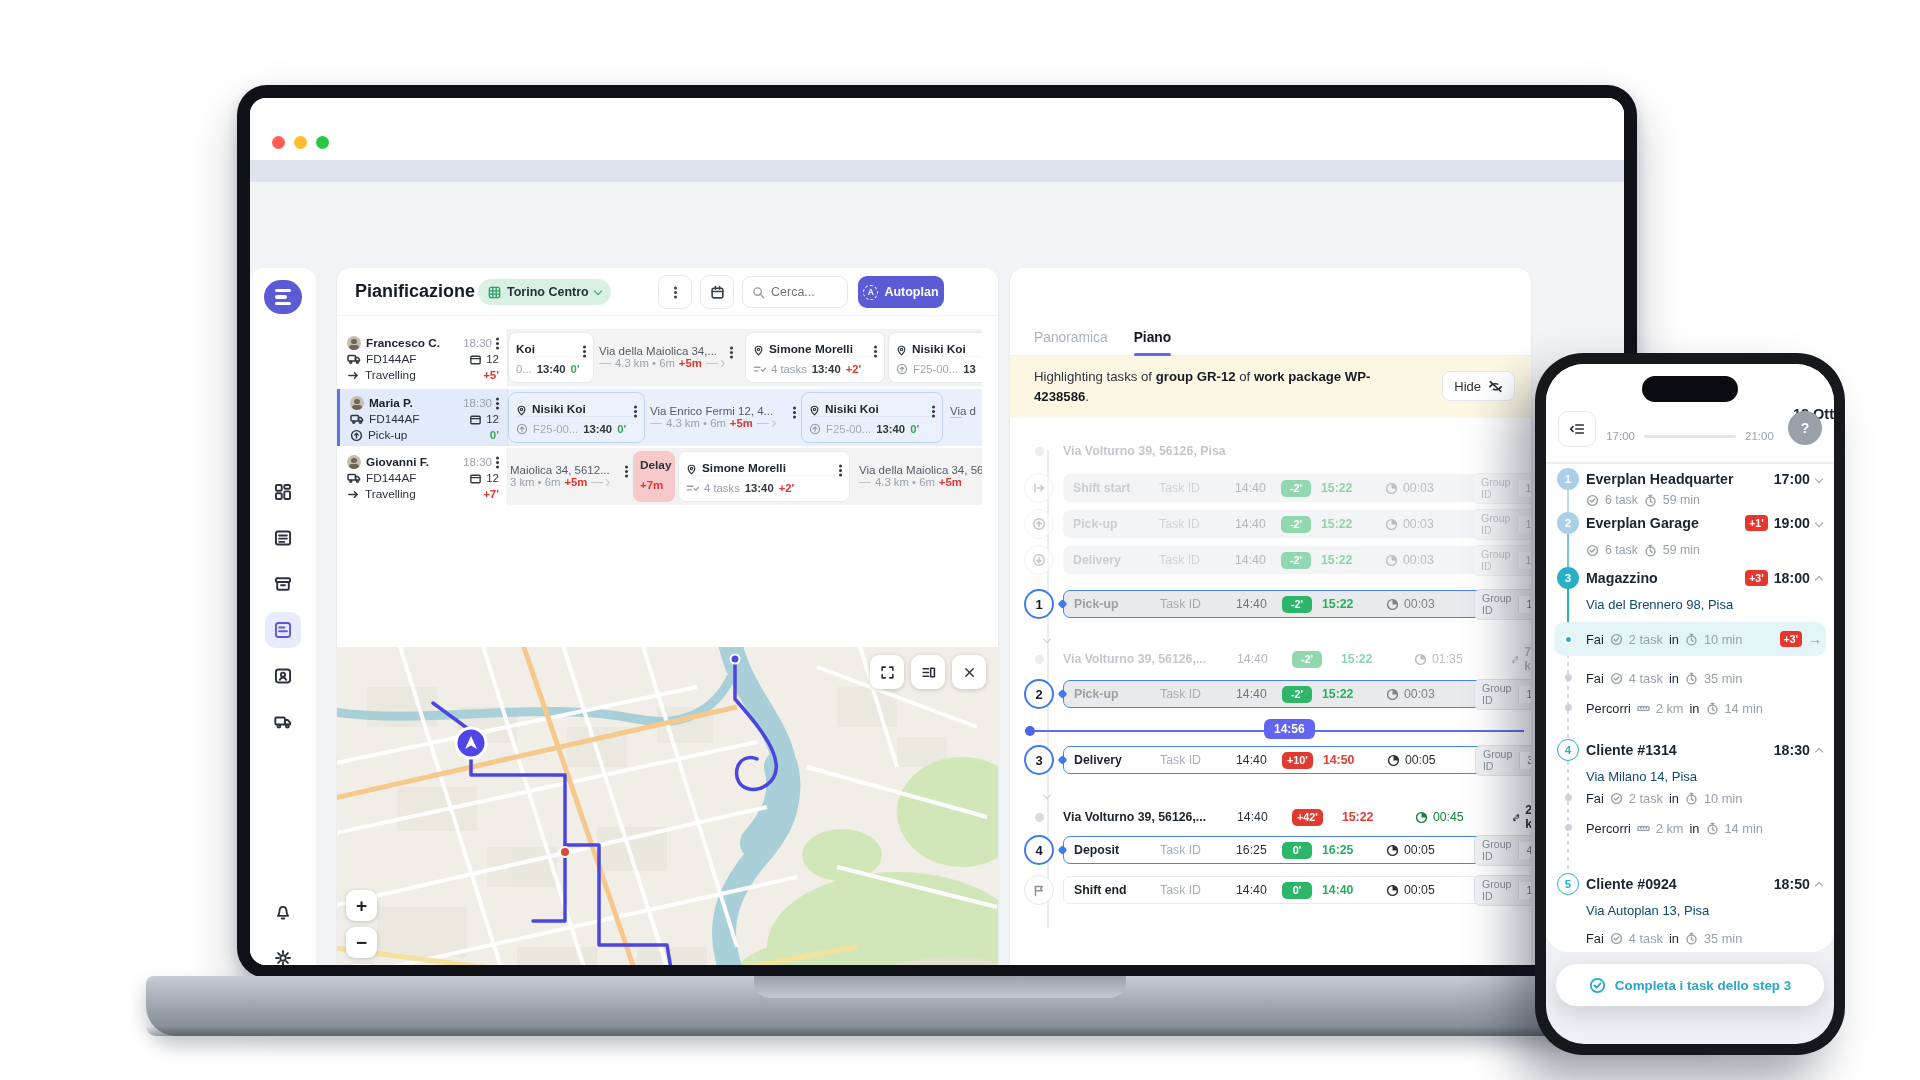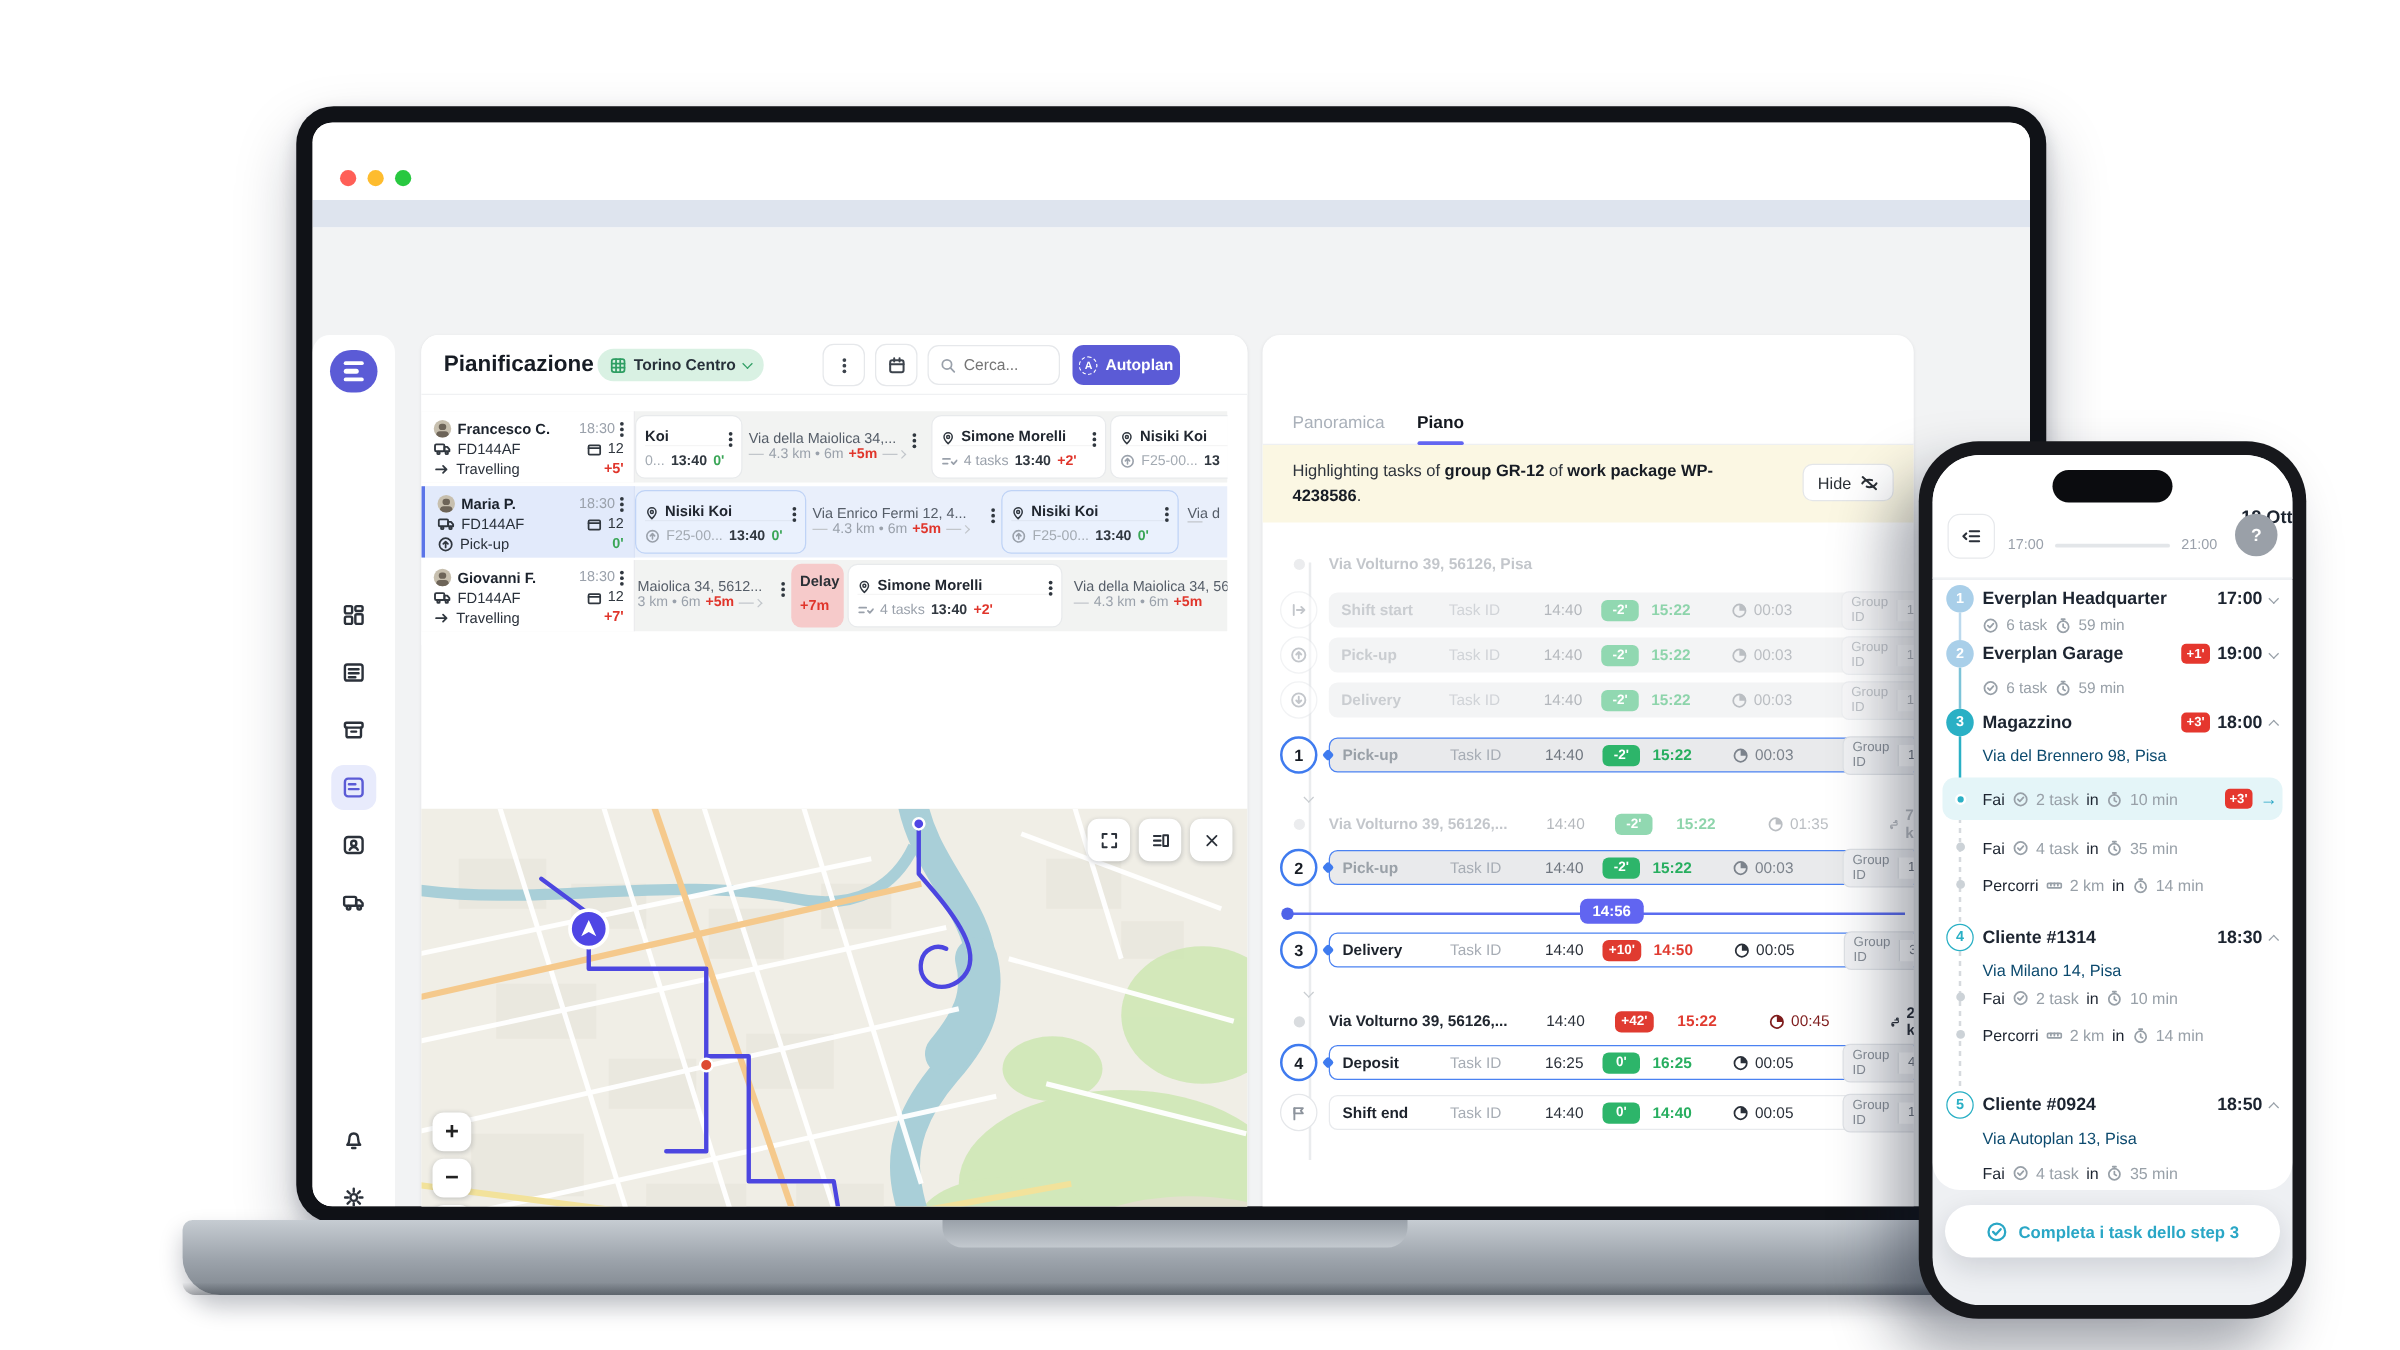--- a/index.html
+++ b/index.html
@@ -900,21 +900,21 @@
         <span class="railchev" style="top:366px"><span class="chev"></span></span>
 
         <div class="travelrow dk" style="top:386px">
           <span class="railslot">
                 <span class="raildot"></span>
               </span>
           <span class="tva">Via Volturno 39, 56126,...</span>
               <span class="t1 dk">14:40</span>
               <span class="badge r">+42'</span>
               <span class="t2 r">15:22</span>
-              <span class="dur" style="color:#7f1d1d">
+              <span class="dur" style="color:#15803d">
                 <svg class="ico" width="13" height="13" viewBox="0 0 14 14">
                   <circle cx="7" cy="7" r="5.3"></circle>
                   <path d="M7 7V1.7A5.3 5.3 0 0 1 12.3 7z" fill="currentColor" stroke="none"></path>
                 </svg>
                 <i>00:45</i>
               </span>
           <span class="tvdist">
                 <svg class="ico" width="13" height="13" viewBox="0 0 14 14">
                   <path d="M4 11.5c-2 0-2-3.5 0-3.5h6c2 0 2-3.5 0-3.5H6.5"></path>
                   <circle cx="4" cy="11.5" r="1.2"></circle>

